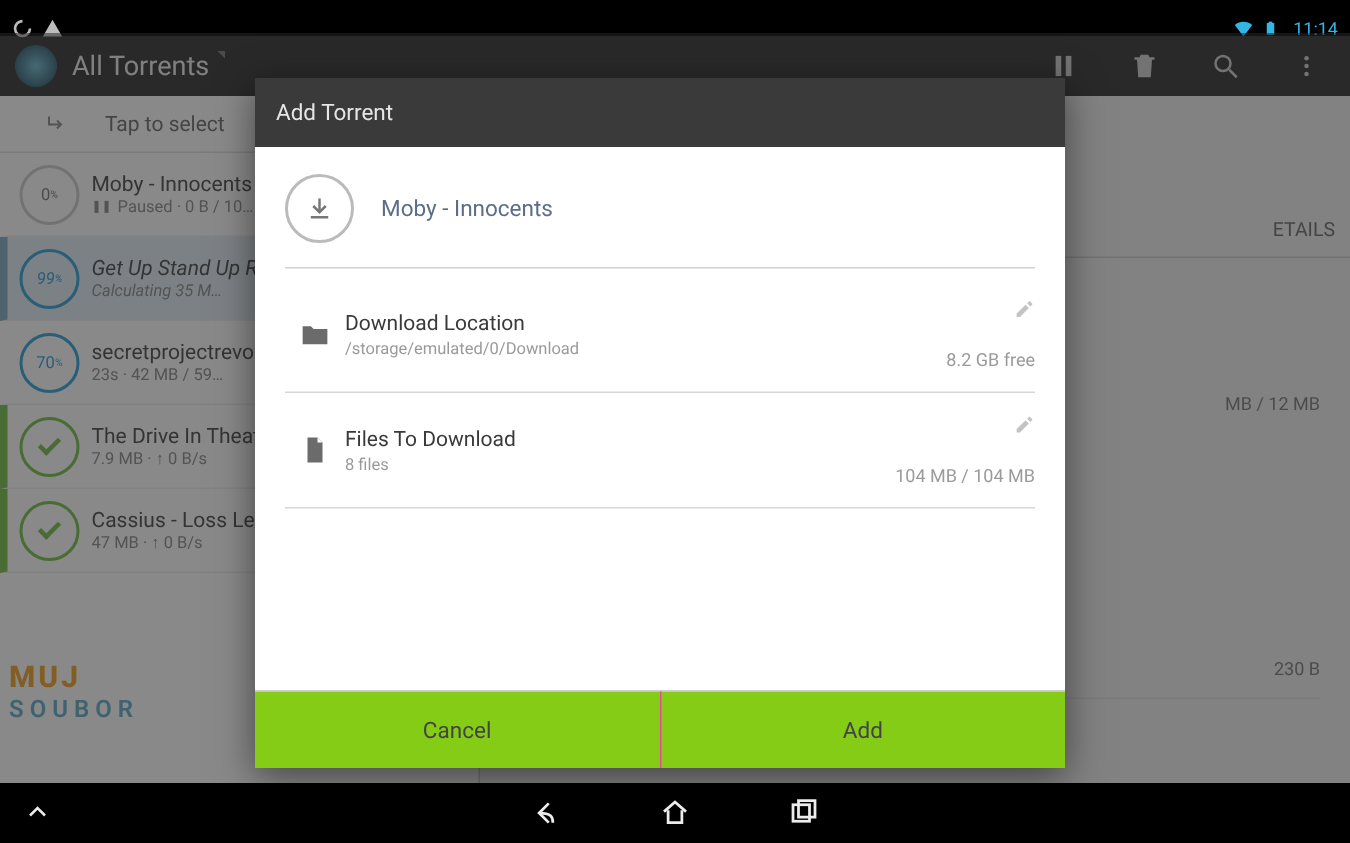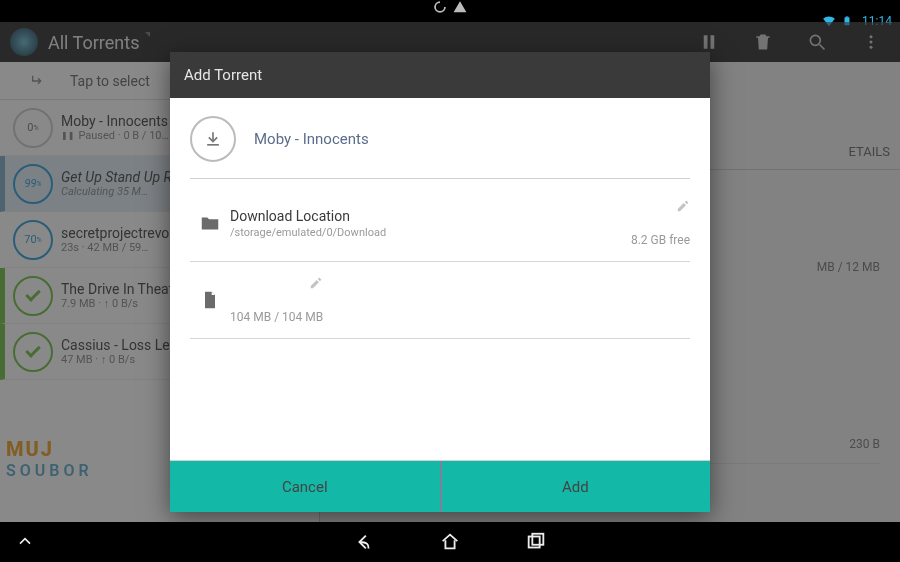--- a/index.html
+++ b/index.html
@@ -1,19 +1,19 @@
 <!DOCTYPE html>
 <html><head>
 <meta charset="utf-8">
 <style>
   * { margin: 0; padding: 0; box-sizing: border-box; font-family: Roboto, "Helvetica Neue", Arial, sans-serif; }
   html, body { width: 900px; height: 562px; overflow: hidden; background: #000; }
 
   
-  .statusbar { height: 22px; background: #000; color: #fff; display: flex; align-items: center; padding: 0 8px; font-size: 12px; flex-direction: column; }
+  .statusbar { height: 22px; background: #000; color: #fff; display: flex; align-items: flex-start; padding: 12px 8px; font-size: 12px; }
   .statusbar .left { display: flex; gap: 6px; align-items: center; }
   .statusbar .right { margin-left: auto; display: flex; gap: 6px; align-items: center; color: #33b5e5; }
   .status-icon { width: 14px; height: 14px; display: inline-block; }
 
   
   .appbar { height: 40px; background: #2b2b2b; color: #eaeaea; display: flex; align-items: center; padding: 0 8px 0 4px; }
   .appbar .logo { width: 28px; height: 28px; border-radius: 14px; background: radial-gradient(circle at 50% 50%, #6db9cf 0%, #2f5f73 70%); margin-right: 10px; margin-left: 6px; }
   .appbar .title { font-size: 18px; font-weight: 400; }
   .appbar .title-wrap { display:flex; }
   .appbar .title-dropdown { width:0; height:0; border-left:5px solid transparent; border-top:5px solid #777; margin-left:6px; margin-bottom:3px; }
@@ -60,21 +60,21 @@
   .sep { height:1px; background:#d0d0d0; margin:16px 0 6px 0; }
   .drow { display:flex; align-items:center; padding:14px 0; border-bottom:1px solid #d6d6d6; }
   .drow .ico { width:40px; display:flex; justify-content:center; color:#6b6b6b; }
   .drow .txt { flex:1; }
   .drow .label { font-size:14px; color:#3a3a3a; }
   .drow .sub { font-size:11px; color:#9a9a9a; margin-top:2px; }
   .drow .right { text-align:right; }
   .drow .right .val { font-size:12px; color:#9a9a9a; margin-top:20px;}
   .pencil { width:14px; height:14px; opacity:.35; margin-left:auto; }
   .dialog-actions { height:52px; border-top:1px solid #d0d0d0; display:flex; }
-  .dialog-actions button { flex:1; background:#14b8a6; border:none; font-size:15px; color:#444; cursor:pointer; }
+  .dialog-actions button { flex:1; background:#84cc16; border:none; font-size:15px; color:#444; cursor:pointer; }
   .dialog-actions button + button { border-left:1px solid #ec4899; }
 
   
   .navbar { position:absolute; bottom:0; left:0; right:0; height:40px; background:#000; display:flex; align-items:center; }
   .navbar .center { margin:0 auto; display:flex; gap:64px; }
   .nav-ico { width:22px; height:22px; color:#ececec; display:flex; align-items:center; justify-content:center; }
   .nav-chevron { position:absolute; left:14px; color:#ececec; }
 
   
   .watermark { position:absolute; left:6px; bottom:42px; font-weight:800; font-size:20px; letter-spacing:2px; }
@@ -272,20 +272,24 @@
       </div>
     </div>
 
     <div class="drow">
       <div class="ico">
         <svg viewBox="0 0 24 24" width="20" height="22" fill="#6b6b6b">
             <path d="M6 2h8l4 4v16H6z"></path>
             <path d="M14 2v4h4" fill="#fff"></path>
           </svg>
       </div>
+      <div class="txt">
+        <div class="label">Files To Download</div>
+        <div class="sub">8 files</div>
+      </div>
       <div class="right">
         <svg class="pencil" viewBox="0 0 24 24" fill="#555">
             <path d="M3 17.25V21h3.75L17 10.75l-3.75-3.75L3 17.25zM20.7 7a1 1 0 0 0 0-1.4l-2.3-2.3a1 1 0 0 0-1.4 0L15 5.3 18.7 9 20.7 7z"></path>
           </svg>
         <div class="val">104 MB / 104 MB</div>
       </div>
     </div>
   </div>
   <div class="dialog-actions">
     <button>Cancel</button>

